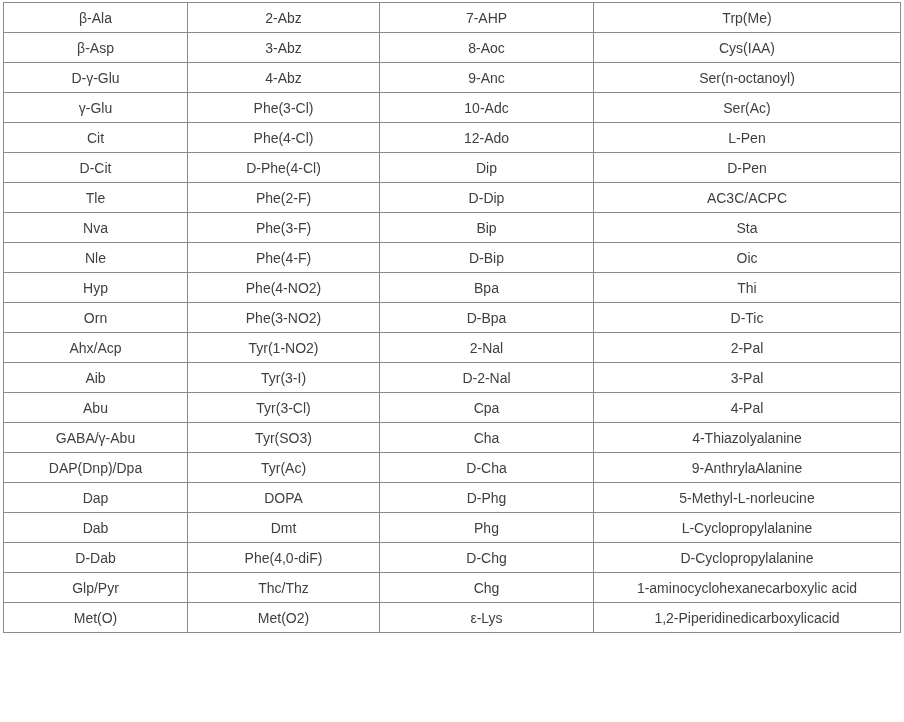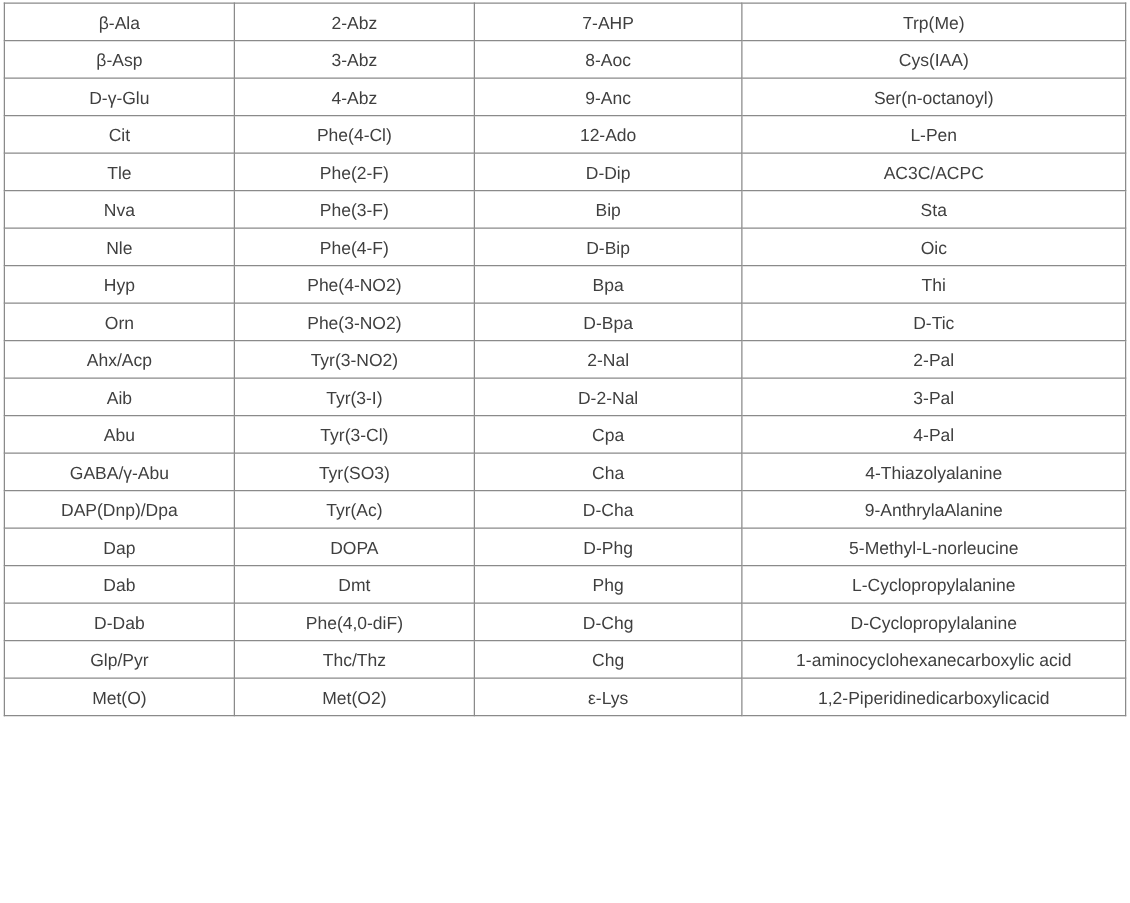--- a/index.html
+++ b/index.html
@@ -67,24 +67,36 @@
           <td>8-Aoc</td>
           <td>Cys(IAA)</td>
         </tr>
         <tr>
           <td>D-γ-Glu</td>
           <td>4-Abz</td>
           <td>9-Anc</td>
           <td>Ser(n-octanoyl)</td>
         </tr>
         <tr>
+          <td>γ-Glu</td>
+          <td>Phe(3-Cl)</td>
+          <td>10-Adc</td>
+          <td>Ser(Ac)</td>
+        </tr>
+        <tr>
           <td>Cit</td>
           <td>Phe(4-Cl)</td>
           <td>12-Ado</td>
           <td>L-Pen</td>
+        </tr>
+        <tr>
+          <td>D-Cit</td>
+          <td>D-Phe(4-Cl)</td>
+          <td>Dip</td>
+          <td>D-Pen</td>
         </tr>
         <tr>
           <td>Tle</td>
           <td>Phe(2-F)</td>
           <td>D-Dip</td>
           <td>AC3C/ACPC</td>
         </tr>
         <tr>
           <td>Nva</td>
           <td>Phe(3-F)</td>
@@ -104,21 +116,21 @@
           <td>Thi</td>
         </tr>
         <tr>
           <td>Orn</td>
           <td>Phe(3-NO2)</td>
           <td>D-Bpa</td>
           <td>D-Tic</td>
         </tr>
         <tr>
           <td>Ahx/Acp</td>
-          <td>Tyr(3-NO2)</td>
+          <td>Tyr(1-NO2)</td>
           <td>2-Nal</td>
           <td>2-Pal</td>
         </tr>
         <tr>
           <td>Aib</td>
           <td>Tyr(3-I)</td>
           <td>D-2-Nal</td>
           <td>3-Pal</td>
         </tr>
         <tr>

